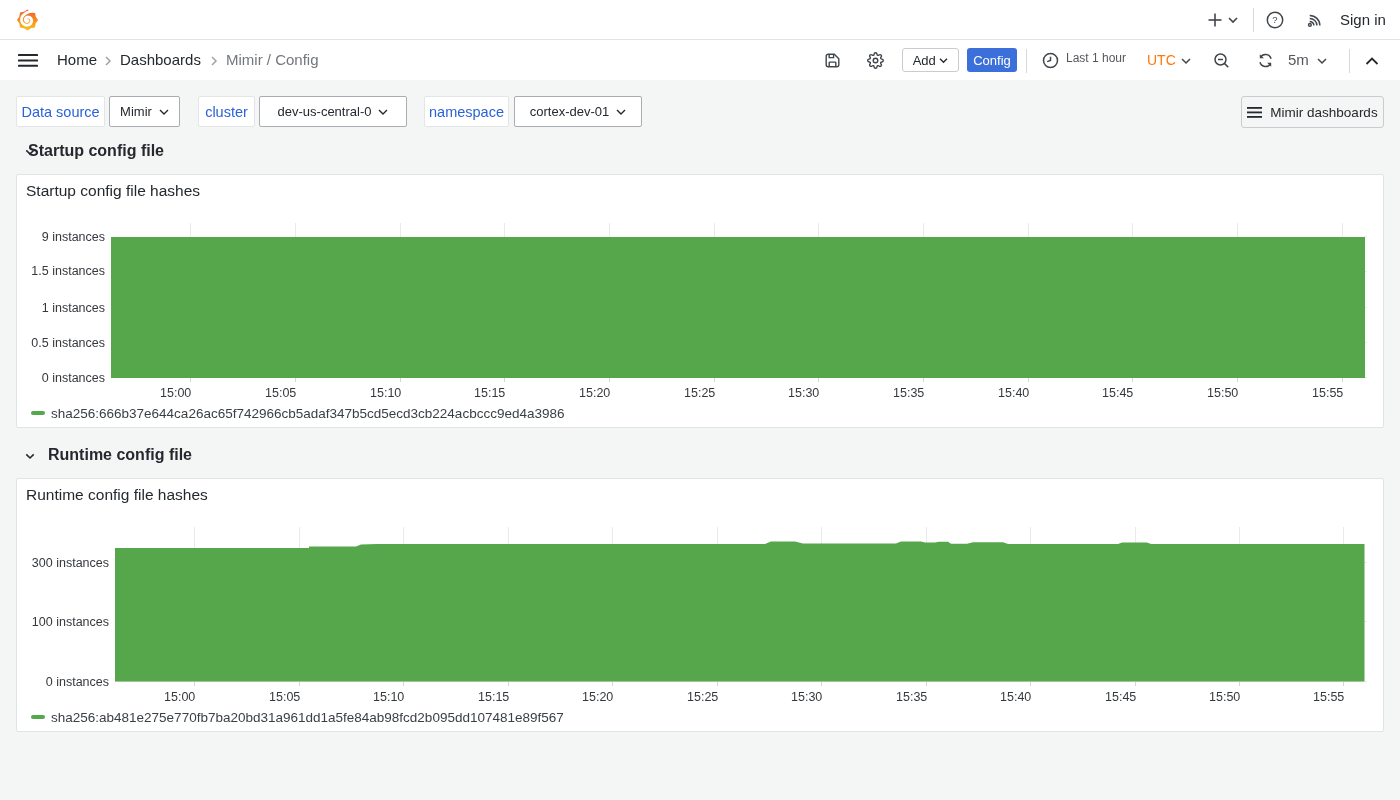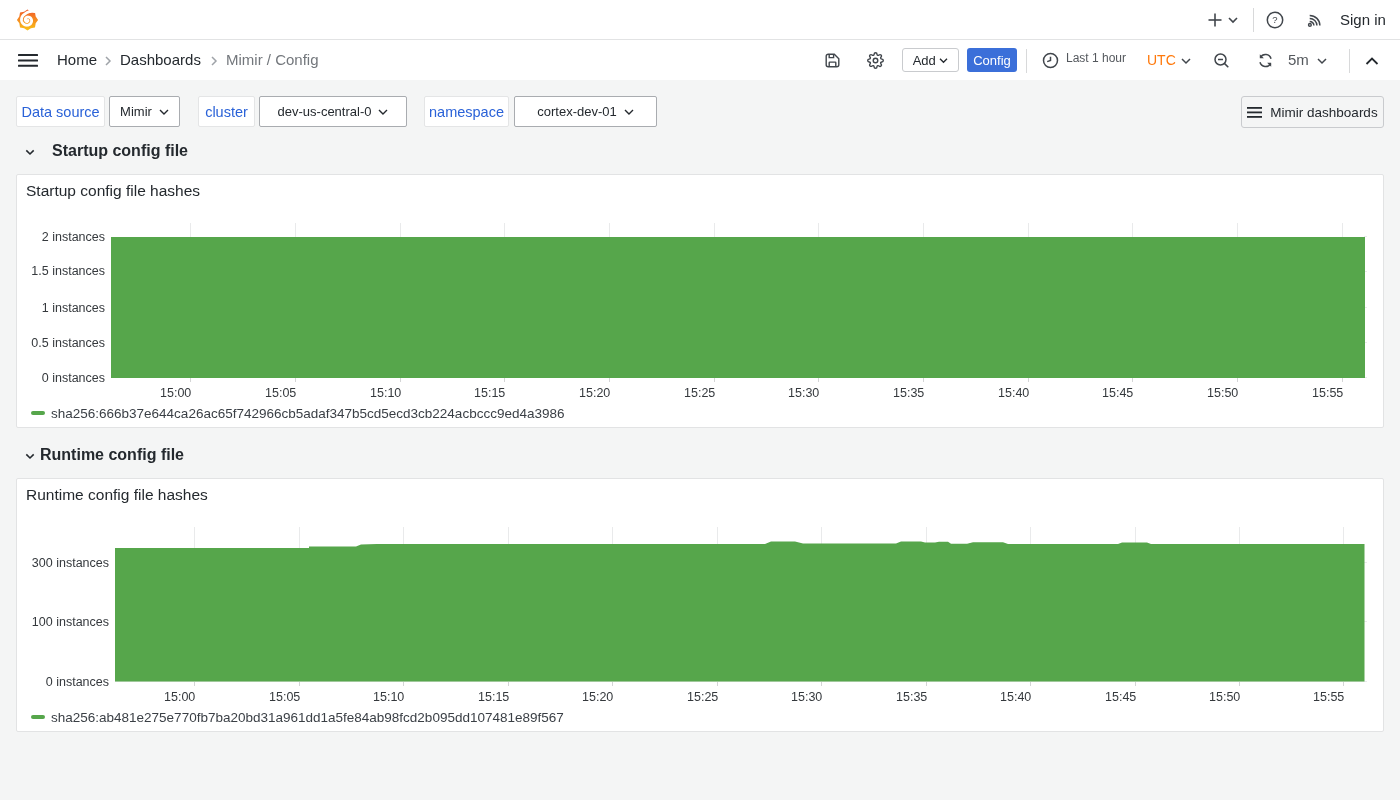--- a/index.html
+++ b/index.html
@@ -130,34 +130,34 @@
 
 <div class="plabel" style="left:16px;width:89px">Data source</div>
 <div class="pval" style="left:109px;width:71px">Mimir<span class="caret"><svg width="10" height="8" viewBox="0 0 10 8" stroke="#24292E" stroke-width="1.4" fill="none">
         <polyline points="1,2 5,6 9,2"></polyline>
       </svg></span></div>
 <div class="plabel" style="left:198px;width:57px">cluster</div>
 <div class="pval" style="left:259px;width:148px">dev-us-central-0<span class="caret"><svg width="10" height="8" viewBox="0 0 10 8" stroke="#24292E" stroke-width="1.4" fill="none">
         <polyline points="1,2 5,6 9,2"></polyline>
       </svg></span></div>
 <div class="plabel" style="left:424px;width:85px">namespace</div>
-<div class="pval" style="left:514px;width:143px">cortex-dev-01<span class="caret"><svg width="10" height="8" viewBox="0 0 10 8" stroke="#24292E" stroke-width="1.4" fill="none">
+<div class="pval" style="left:514px;width:128px">cortex-dev-01<span class="caret"><svg width="10" height="8" viewBox="0 0 10 8" stroke="#24292E" stroke-width="1.4" fill="none">
         <polyline points="1,2 5,6 9,2"></polyline>
       </svg></span></div>
 <div class="btn" style="left:1241px;top:96px;width:143px;height:32px;border:1px solid #C9CBCE;background:transparent;color:#24292E;font-size:13.5px;font-weight:500">
   <svg style="margin-right:8px" width="15" height="11" viewBox="0 0 15 11" fill="#24292E">
       <rect y="0" width="15" height="1.8"></rect>
       <rect y="4.5" width="15" height="1.8"></rect>
       <rect y="9" width="15" height="1.8"></rect>
     </svg>Mimir dashboards</div>
 
 <svg class="icon" style="left:25px;top:149px" width="10" height="7" viewBox="0 0 10 7" stroke="#24292E" stroke-width="1.6" fill="none">
     <polyline points="1.3,1.4 5,5 8.7,1.4"></polyline>
   </svg>
-<div class="sechdr" style="top:142px;left:52px">Startup config file</div>
+<div class="sechdr" style="top:142px;left:28px">Startup config file</div>
 
 <div class="panel" style="top:174px">
   <div class="ptitle">Startup config file hashes</div>
 </div>
 
 <div id="chart1">
 
   <div class="gridv" style="left:190px;top:223px;height:155px"></div>
   <div class="gridv" style="left:295px;top:223px;height:155px"></div>
   <div class="gridv" style="left:400px;top:223px;height:155px"></div>
@@ -172,21 +172,21 @@
   <div class="gridv" style="left:1342px;top:223px;height:155px"></div>
 
   <div class="gridh" style="left:1364px;top:236px;width:3px"></div>
   <div class="gridh" style="left:111px;top:271px;width:1256px"></div>
   <div class="gridh" style="left:111px;top:307px;width:1256px"></div>
   <div class="gridh" style="left:111px;top:342px;width:1256px"></div>
   <div class="gridh" style="left:111px;top:377px;width:1256px"></div>
 
   <div class="abs" style="left:111px;top:237px;width:1254px;height:141px;background:#56A64B"></div>
 
-  <div class="ylab" style="left:5px;top:230px">2 instances</div>
+  <div class="ylab" style="left:5px;top:230px">9 instances</div>
   <div class="ylab" style="left:5px;top:264px">1.5 instances</div>
   <div class="ylab" style="left:5px;top:301px">1 instances</div>
   <div class="ylab" style="left:5px;top:336px">0.5 instances</div>
   <div class="ylab" style="left:5px;top:371px">0 instances</div>
 
   <div class="tick" style="left:190px;top:378px"></div>
   <div class="tick" style="left:295px;top:378px"></div>
   <div class="tick" style="left:400px;top:378px"></div>
   <div class="tick" style="left:504px;top:378px"></div>
   <div class="tick" style="left:609px;top:378px"></div>
@@ -211,21 +211,21 @@
   <div class="xlab" style="left:1207px;top:386px">15:50</div>
   <div class="xlab" style="left:1312px;top:386px">15:55</div>
 
   <div class="ldash" style="left:31px;top:411px"></div>
   <div class="legend" style="left:51px;top:406px">sha256:666b37e644ca26ac65f742966cb5adaf347b5cd5ecd3cb224acbccc9ed4a3986</div>
 </div>
 
 <svg class="icon" style="left:25px;top:453px" width="10" height="7" viewBox="0 0 10 7" stroke="#24292E" stroke-width="1.6" fill="none">
     <polyline points="1.3,1.4 5,5 8.7,1.4"></polyline>
   </svg>
-<div class="sechdr" style="top:446px;left:40px">Runtime config file</div>
+<div class="sechdr" style="top:446px;left:48px">Runtime config file</div>
 
 <div class="panel" style="top:478px">
   <div class="ptitle">Runtime config file hashes</div>
 </div>
 
 <div id="chart2">
 
   <div class="gridv" style="left:194px;top:527px;height:155px"></div>
   <div class="gridv" style="left:299px;top:527px;height:155px"></div>
   <div class="gridv" style="left:403px;top:527px;height:155px"></div>

